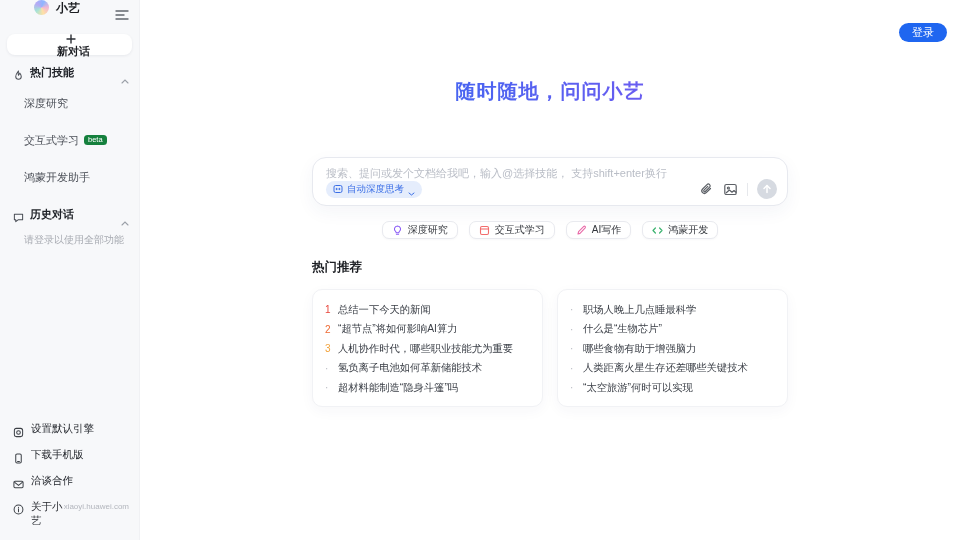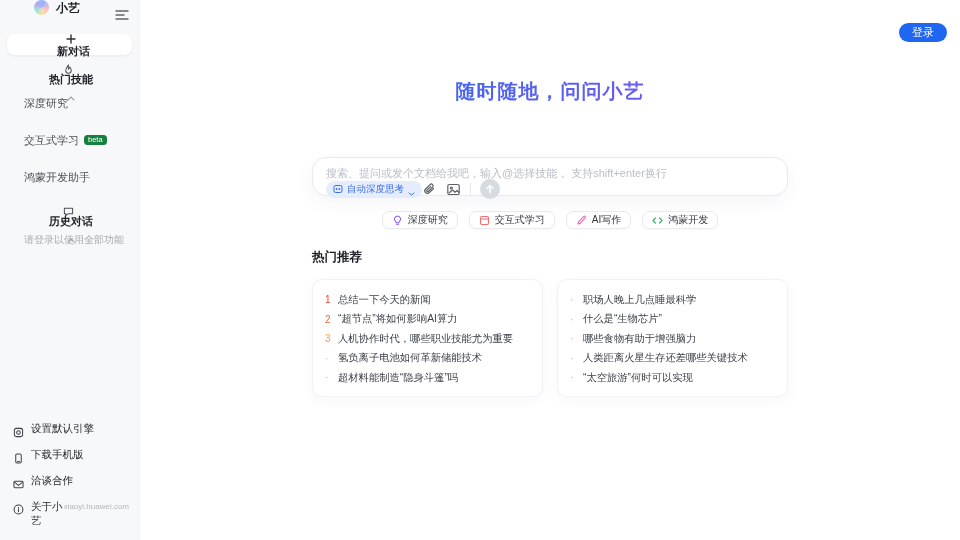--- a/index.html
+++ b/index.html
@@ -8,21 +8,21 @@
 
   
   .sidebar { position:absolute; left:0; top:0; width:140px; height:540px; background:#f7f8fa; border-right:1px solid #f0f1f4; }
   .sb-header { display:flex; height:26px; padding-left:34px; position:relative; }
   .logo { width:15px; height:15px; border-radius:50%; background:conic-gradient(from 20deg,#8db6ff,#f3b8d2,#ffe1a6,#a5e3d6,#b6a9f5,#8db6ff); margin-right:7px; }
   .app-name { font-size:12px; font-weight:700; color:#1c1e22; }
   .collapse-btn { position:absolute; right:10px; top:7px; width:14px; height:12px; cursor:pointer; color:#61656d; }
   .new-chat { margin:8px 7px 4px 7px; height:21px; background:#ffffff; border-radius:8px; box-shadow:0 1px 3px rgba(20,30,60,.07); display:flex; align-items:center; padding-left:8px; cursor:pointer;flex-direction:column; }
   .new-chat .plus { width:10px; height:10px; margin-right:6px; color:#2b2e34; }
   .new-chat span { font-size:11px; font-weight:700; color:#1d1f24; }
-  .sb-section { display:flex; align-items:center; height:22px; padding:0 10px 0 13px; margin-top:6px; cursor:pointer;flex-direction:column; }
+  .sb-section { display:flex; align-items:center; height:22px; padding:0 10px 0 13px; margin-top:6px; cursor:pointer; }
   .sb-section .sec-icon { width:11px; height:11px; margin-right:6px; color:#4a4e56; flex:none; }
   .sb-section .sec-label { font-size:11px; font-weight:700; color:#202329; flex:1; }
   .sb-section .chev { width:8px; height:5px; color:#9ba0a8; }
   .sb-item { display:flex; align-items:center; height:24px; padding-left:24px; font-size:11px; color:#4c5058; cursor:pointer; }
   .sb-item + .sb-item { margin-top:1px; }
   .skill-list { margin-top:8px; display:flex; flex-direction:column; gap:12px; }
   .beta-badge { display:inline-block; margin-left:5px; background:#15803d; color:#fff; font-size:7.5px; line-height:10px; padding:0 4px; border-radius:3.5px; }
   .history-note { padding-left:24px; margin-top:8px; font-size:10px; color:#a8abb2; }
   .sb-footer { position:absolute; left:0; bottom:6px; width:100%; }
   .sbf-item { display:flex; align-items:center; padding:6px 10px 6px 13px; cursor:pointer; }
@@ -32,24 +32,24 @@
   .about-text { display:flex; }
   .about-url { font-size:8px; color:#b3b6bd; margin-top:2px;text-align:right; }
 
   
   .login-btn { position:absolute; right:13px; top:23px; height:19px; padding:0 13px; background:#1f66f0; color:#fff; border:none; border-radius:10px; font-size:11px; line-height:19px; cursor:pointer; font-family:inherit; }
 
   
   .main { position:absolute; left:140px; top:0; width:820px; height:540px; background:#fff; }
   .hero-title { margin-top:78px; text-align:center; font-size:20px; font-weight:700; letter-spacing:1px;
     background:linear-gradient(90deg,#2e6af1 20%,#8a55f0 85%); -webkit-background-clip:text; background-clip:text; color:transparent; }
-  .search-card { margin:52px auto 0 auto; width:476px; height:39px; border:1px solid #e7e9ef; border-radius:14px; box-shadow:0 6px 18px rgba(40,60,110,.05); padding:9px 10px 9px 13px; display:flex; flex-direction:column; justify-content:space-between; background:#fff; }
+  .search-card { margin:52px auto 0 auto; width:476px; height:49px; border:1px solid #e7e9ef; border-radius:14px; box-shadow:0 6px 18px rgba(40,60,110,.05); padding:9px 10px 9px 13px; display:flex; flex-direction:column; justify-content:space-between; background:#fff; }
   .search-input { border:none; outline:none; width:100%; font-size:11px; color:#333; font-family:inherit; background:transparent; }
   .search-input::placeholder { color:#b9bdc6; }
-  .search-bottom { display:flex; align-items:center; }
+  .search-bottom { display:flex; align-items:center; justify-content:space-between; }
   .mode-chip { display:flex; align-items:center; gap:4px; background:#e5edfc; color:#3a6ee6; font-size:9.5px; height:17px; padding:0 7px; border-radius:9px; cursor:pointer; }
   .mode-chip .m-icon { width:10px; height:10px; }
   .mode-chip .m-chev { width:7px; height:4px; }
   .input-actions { display:flex; align-items:center; gap:9px; }
   .act-icon { width:15px; height:15px; color:#5c6066; cursor:pointer; }
   .v-divider { width:1px; height:13px; background:#e6e8ec; }
   .send-btn { width:20px; height:20px; border-radius:50%; background:#d6dae1; display:flex; align-items:center; justify-content:center; cursor:pointer; }
   .send-btn svg { width:10px; height:10px; color:#ffffff; }
 
   .chips-row { margin-top:15px; display:flex; justify-content:center; gap:11px; }

